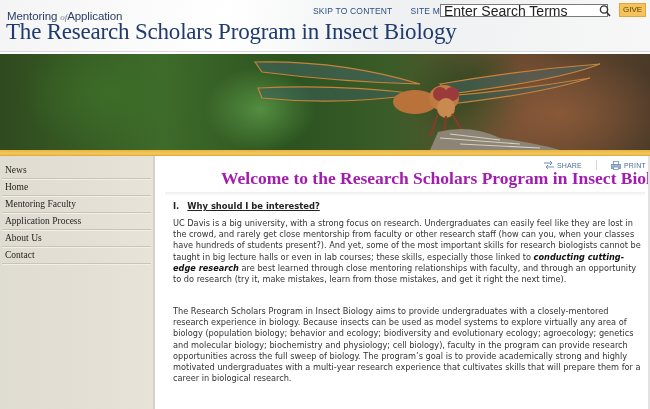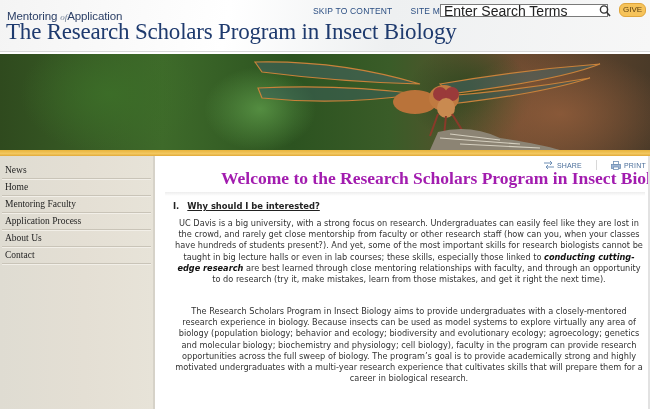--- a/index.html
+++ b/index.html
@@ -29,21 +29,21 @@
     }
     .util-links a { color: #2b4e82; text-decoration: none; cursor: pointer; }
     .search-input {
       position: absolute; left: 428px; top: 4px; width: 168px; height: 13px;
       border: 1px solid #7a7a7a; background: #fff;
       font-family: "Liberation Sans", sans-serif; font-size: 14px; color: #222; padding: 0 3px; line-height: 11px; margin-left: 12px;
     }
     .search-btn { position: absolute; left: 599px; top: 3px; width: 12px; height: 14px; cursor: pointer; }
     .give-btn {
       position: absolute; left: 619px; top: 3px; width: 27px; height: 14px;
-      background: #f6c35a; border: 1px solid #e0a63c; border-radius: 6px;
+      background: #f6c35a; border: 1px solid #e0a63c; border-radius: 0;
       font-family: "Liberation Sans", sans-serif; font-size: 8px; color: #5a3e10;
       text-align: center; line-height: 12px; cursor: pointer;
     }
 
     
     .banner {
       position: absolute; left: 0; top: 54px; width: 650px; height: 96px; overflow: hidden;
       background:
         radial-gradient(ellipse 80px 60px at 260px 55px, rgba(90,150,70,0.85), rgba(0,0,0,0) 70%),
         radial-gradient(ellipse 120px 80px at 110px 40px, rgba(60,110,40,0.9), rgba(0,0,0,0) 75%),
@@ -88,21 +88,21 @@
       background: linear-gradient(180deg, rgba(0,0,0,0.07), rgba(0,0,0,0));
     }
     .section-head {
       position: absolute; left: 16px; top: 45px;
       font-family: "DejaVu Sans", sans-serif; font-size: 8.4px; font-weight: bold; color: #222;
     }
     .section-head .num { margin-right: 8px; }
     .section-head .link { text-decoration: underline; cursor: pointer; }
     .para {
       position: absolute; left: 16px; width: 472px;
-      font-family: "DejaVu Sans", sans-serif; font-size: 8.2px; line-height: 11.2px; color: #333; text-align: center;
+      font-family: "DejaVu Sans", sans-serif; font-size: 8.2px; line-height: 11.2px; color: #333;
     }
     .para1 { top: 62px; }
     .para2 { top: 150px; }
     .para b i, .para .emph { font-weight: bold; font-style: italic; color: #111; }
     .scroll-edge { position: absolute; right: 0; top: 0; width: 2px; height: 253px; background: #e2e2e2; }
   </style>
 </head>
 <body>
 
 <div class="header">

